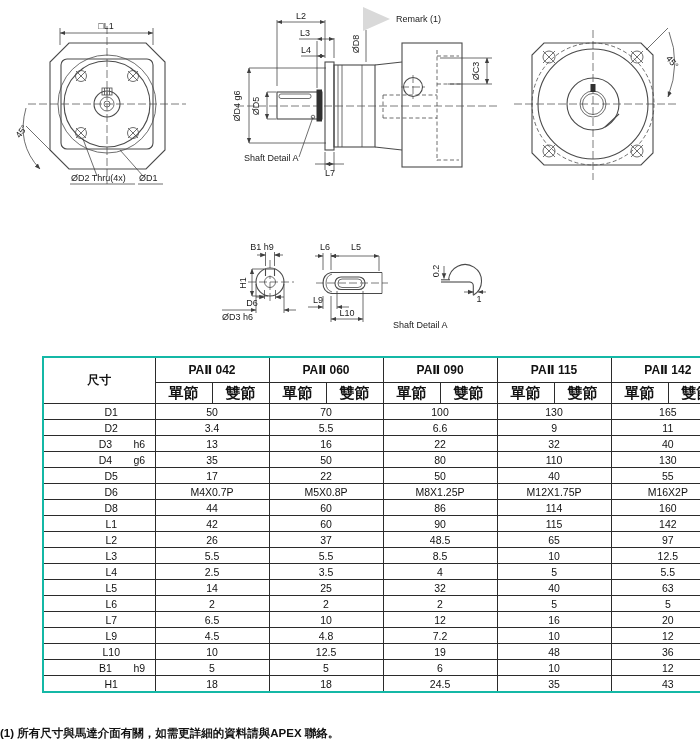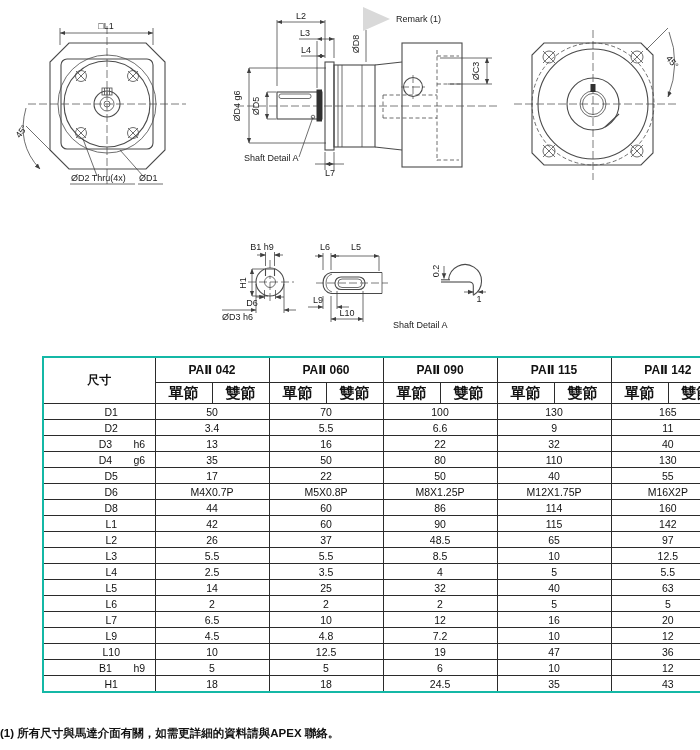--- a/index.html
+++ b/index.html
@@ -411,21 +411,21 @@
           <td colspan="2">4.8</td>
           <td colspan="2">7.2</td>
           <td colspan="2">10</td>
           <td colspan="2">12</td>
         </tr>
     <tr>
           <td class="lc"><span class="lab">L10</span><span class="tol"></span></td>
           <td colspan="2">10</td>
           <td colspan="2">12.5</td>
           <td colspan="2">19</td>
-          <td colspan="2">47</td>
+          <td colspan="2">48</td>
           <td colspan="2">36</td>
         </tr>
     <tr>
           <td class="lc"><span class="lab">B1</span><span class="tol">h9</span></td>
           <td colspan="2">5</td>
           <td colspan="2">5</td>
           <td colspan="2">6</td>
           <td colspan="2">10</td>
           <td colspan="2">12</td>
         </tr>

